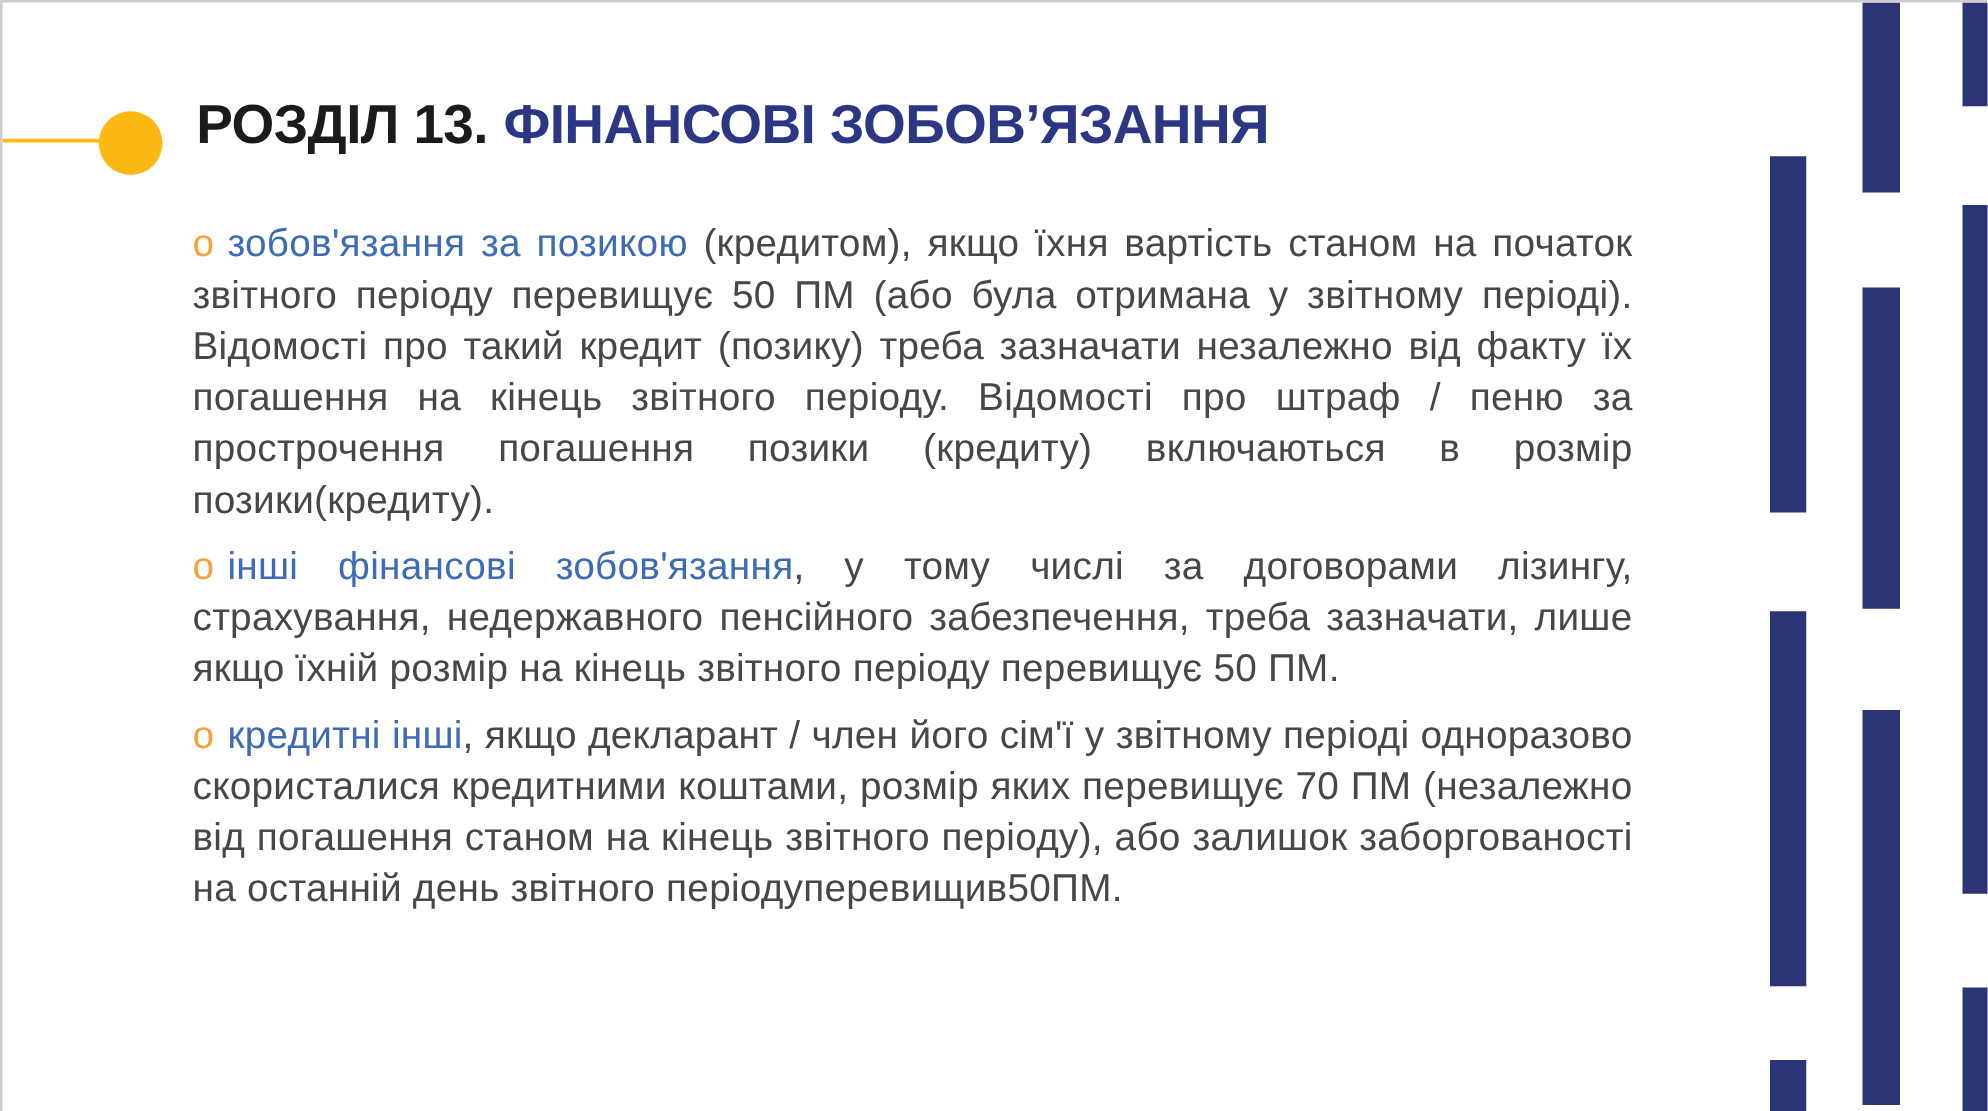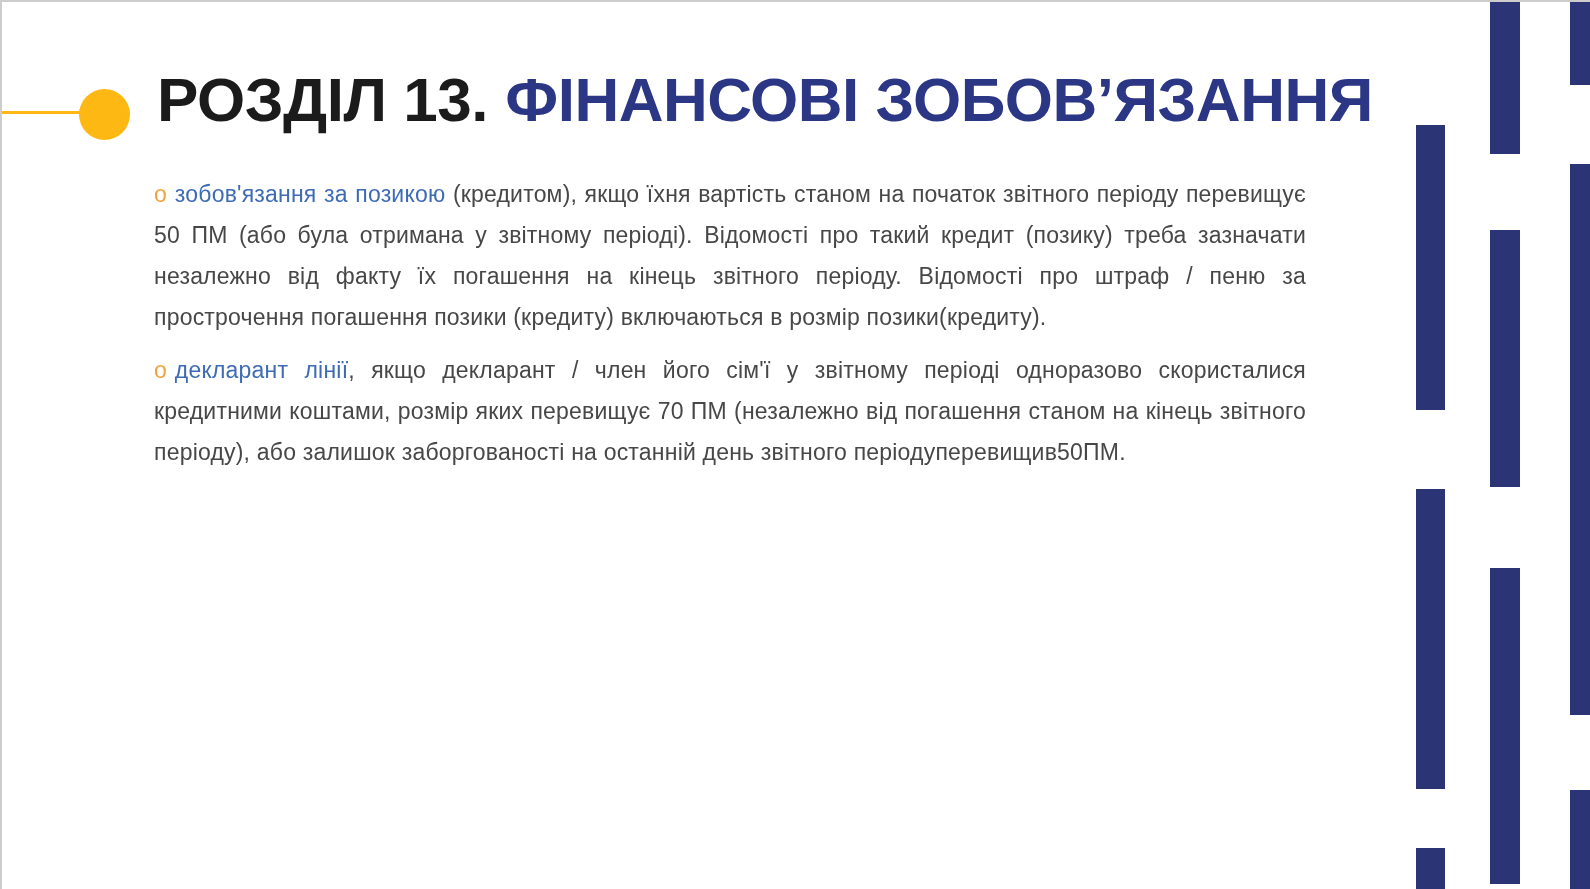--- a/index.html
+++ b/index.html
@@ -32,29 +32,29 @@
     position:absolute;left:0;top:109px;width:84px;height:3px;
     background:var(--accent-yellow);
   }
   .accent-dot{
     position:absolute;left:77px;top:87px;width:51px;height:51px;
     border-radius:50%;background:var(--accent-yellow);
   }
   
   .title{
     position:absolute;left:155px;top:66px;width:1230px;
-    font-size:62px;line-height:64px;font-weight:700;
+    font-size:44px;line-height:64px;font-weight:700;
     letter-spacing:-0.5px;white-space:nowrap;
   }
   .title .t-section{color:var(--title-black);margin-right:0.28em;}
   .title .t-subject{color:var(--title-blue);}
   
   .content{
     position:absolute;left:152px;top:172px;width:1152px;
-    font-size:23px;line-height:41px;color:var(--body-text);
+    font-size:31px;line-height:41px;color:var(--body-text);
     letter-spacing:0.2px;
   }
   .content p{
     text-align:justify;
     margin:0 0 12px 0;
   }
   .content p:last-child{margin-bottom:0;}
   .marker{color:var(--marker-orange);margin-right:0.34em;}
   .hl{color:var(--highlight-blue);}
   
@@ -78,22 +78,23 @@
 <div class="slide">
 
   <div class="accent-rule"></div>
   <div class="accent-dot"></div>
 
   <h1 class="title"><span class="t-section">РОЗДІЛ 13.</span><span class="t-subject">ФІНАНСОВІ ЗОБОВ’ЯЗАННЯ</span></h1>
 
   <div class="content">
     <p class="bullet-para"><span class="marker">о</span><span class="hl">зобов'язання за позикою</span><span> (кредитом), якщо їхня вартість станом на початок звітного періоду перевищує 50 ПМ (або була отримана у звітному періоді). Відомості про такий кредит (позику) треба зазначати незалежно від факту їх погашення на кінець звітного періоду. Відомості про штраф / пеню за прострочення погашення позики (кредиту) включаються в розмір позики(кредиту).</span></p>
 
+    <p class="bullet-para"><span class="marker">о</span><span class="hl">інші фінансові зобов'язання</span><span>, у тому числі за договорами лізингу, страхування, недержавного пенсійного забезпечення, треба зазначати, лише якщо їхній розмір на кінець звітного періоду перевищує 50 ПМ.</span></p>
 
-    <p class="bullet-para"><span class="marker">о</span><span class="hl">декларант лінії</span><span>, якщо декларант / член його сім'ї у звітному періоді одноразово скористалися кредитними коштами, розмір яких перевищує 70 ПМ (незалежно від погашення станом на кінець звітного періоду), або залишок заборгованості на останній день звітного періодуперевищив50ПМ.</span></p>
+    <p class="bullet-para"><span class="marker">о</span><span class="hl">кредитні інші</span><span>, якщо декларант / член його сім'ї у звітному періоді одноразово скористалися кредитними коштами, розмір яких перевищує 70 ПМ (незалежно від погашення станом на кінець звітного періоду), або залишок заборгованості на останній день звітного періодуперевищив50ПМ.</span></p>
   </div>
 
   <div class="bar colA a1"></div>
   <div class="bar colA a2"></div>
   <div class="bar colA a3"></div>
   <div class="bar colB b1"></div>
   <div class="bar colB b2"></div>
   <div class="bar colB b3"></div>
   <div class="bar colC c1"></div>
   <div class="bar colC c2"></div>

